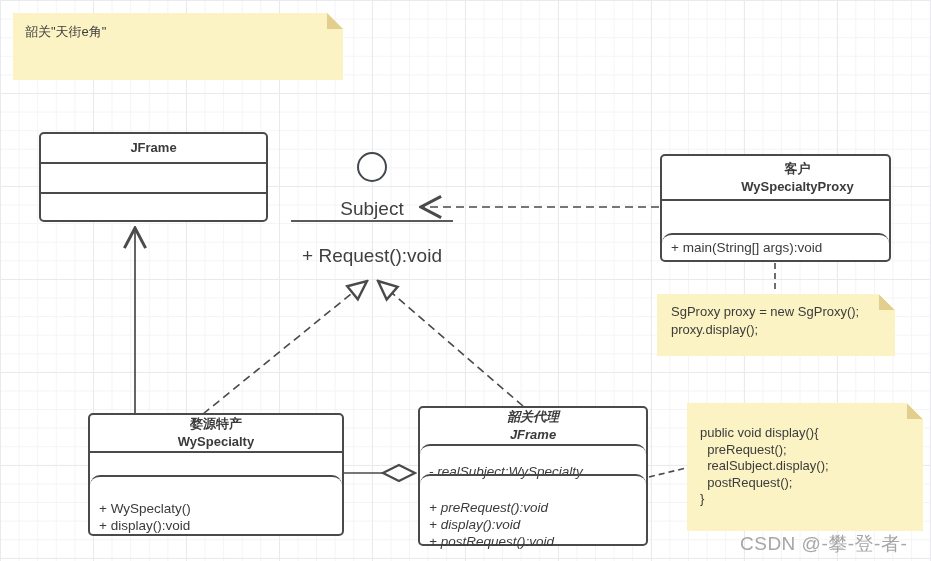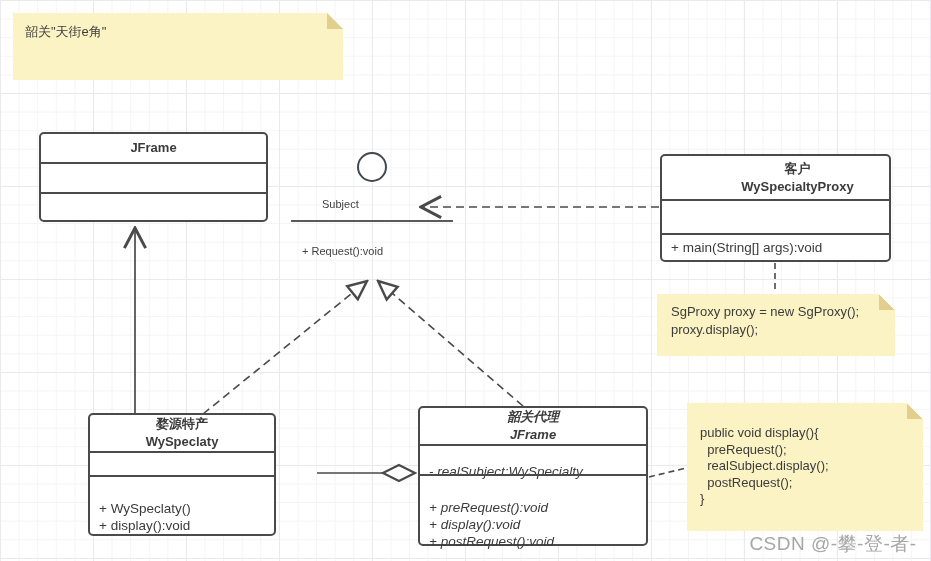--- a/index.html
+++ b/index.html
@@ -25,46 +25,46 @@
     background:#ffffff;
     border:2px solid #4a4a4a; border-radius:5px;
     display:flex; flex-direction:column;
   }
   .uml .hdr {
     display:flex; flex-direction:column; justify-content:center; align-items:center;
     font-weight:bold; font-size:13px; line-height:18px; text-align:center;
   }
   .uml .cmp { border-top:2px solid #4a4a4a; }
   .uml .body {
-    padding:23px 0 0 9px; font-size:13.5px; line-height:17px; text-align:left;
+    padding:23px 0 0 9px; font-size:13.5px; line-height:17px; text-align:left;border-radius:10px;
   }
 
   #class-jframe    { left:19px;  top:132px; width:229px; height:90px;margin-left:20px; }
   #class-jframe .hdr { height:28px; }
   #class-jframe .mid { height:30px; }
   #class-jframe .bot { flex:1; }
 
   #class-client    { left:660px; top:154px; width:231px; height:108px; }
   #class-client .hdr { height:43px;margin-left:44px; }
   #class-client .mid { height:34px; }
   #class-client .bot { flex:1; display:flex; align-items:center; padding-top:0; }
 
-  #class-wyspecialty { left:88px; top:413px; width:188px; height:123px; }
+  #class-wyspecialty { left:88px; top:413px; width:256px; height:123px; }
   #class-wyspecialty .hdr { height:45px; }
   #class-wyspecialty .mid { height:30px; }
   #class-wyspecialty .bot { flex:1; }
 
   #class-sgproxy   { left:418px; top:406px; width:230px; height:140px;font-style:italic; }
   #class-sgproxy .hdr { height:44px; }
   #class-sgproxy .attr { height:30px; display:flex; align-items:center; }
   #class-sgproxy .bot { flex:1; }
 
   
   .iface-label {
-    position:absolute; z-index:2; font-size:11px; color:#3f3f3f; 
+    position:absolute; z-index:2; font-size:19px; color:#3f3f3f; text-align:center;
   }
   #subject-name   { left:322px; top:198px; width:100px; }
   #subject-method { left:302px; top:245px; width:140px; }
 
   
   .note {
     position:absolute; z-index:2; background:#fbf3c4;
     clip-path:polygon(0 0, calc(100% - 16px) 0, 100% 16px, 100% 100%, 0 100%);
     font-size:13px; line-height:17px; color:#3c3c3c;
   }
@@ -74,21 +74,21 @@
   }
   .note .txt { display:block; white-space:pre; }
 
   #note-shaoguan    { left:13px;  top:13px;  width:330px; height:67px;  padding:10px 12px; }
   #note-client-code { left:657px; top:294px; width:238px; height:62px;  padding:9px 14px; line-height:17.5px; }
   #note-display-code{ left:687px; top:403px; width:236px; height:128px; padding:22px 13px; line-height:16.5px; }
 
   
   .watermark {
     position:absolute; z-index:3; left:740px; top:531px; width:186px;
-    text-align:center; font-size:19px; color:#a6a6a6; letter-spacing:0.5px;
+    text-align:left; font-size:19px; color:#a6a6a6; letter-spacing:0.5px;
   }
 </style>
 </head>
 <body>
 
 <div class="canvas">
 
   <svg class="wires" viewBox="0 0 931 561">
     <defs>
       <marker id="mOpen" viewBox="0 0 12 12" refX="10.5" refY="6" markerWidth="15" markerHeight="15" orient="auto">
@@ -149,21 +149,21 @@
 
   <div class="note" id="note-client-code">
     <span class="fold"></span>
     <span class="txt">SgProxy proxy = new SgProxy();</span>
     <span class="txt">proxy.display();</span>
   </div>
 
   <div class="uml" id="class-wyspecialty">
     <div class="hdr">
       <span>婺源特产</span>
-      <span>WySpeclaty</span>
+      <span>WySpecialty</span>
     </div>
     <div class="cmp mid"></div>
     <div class="cmp bot body">
       <div>+ WySpeclaty()</div>
       <div>+ display():void</div>
     </div>
   </div>
 
   <div class="uml" id="class-sgproxy">
     <div class="hdr">

